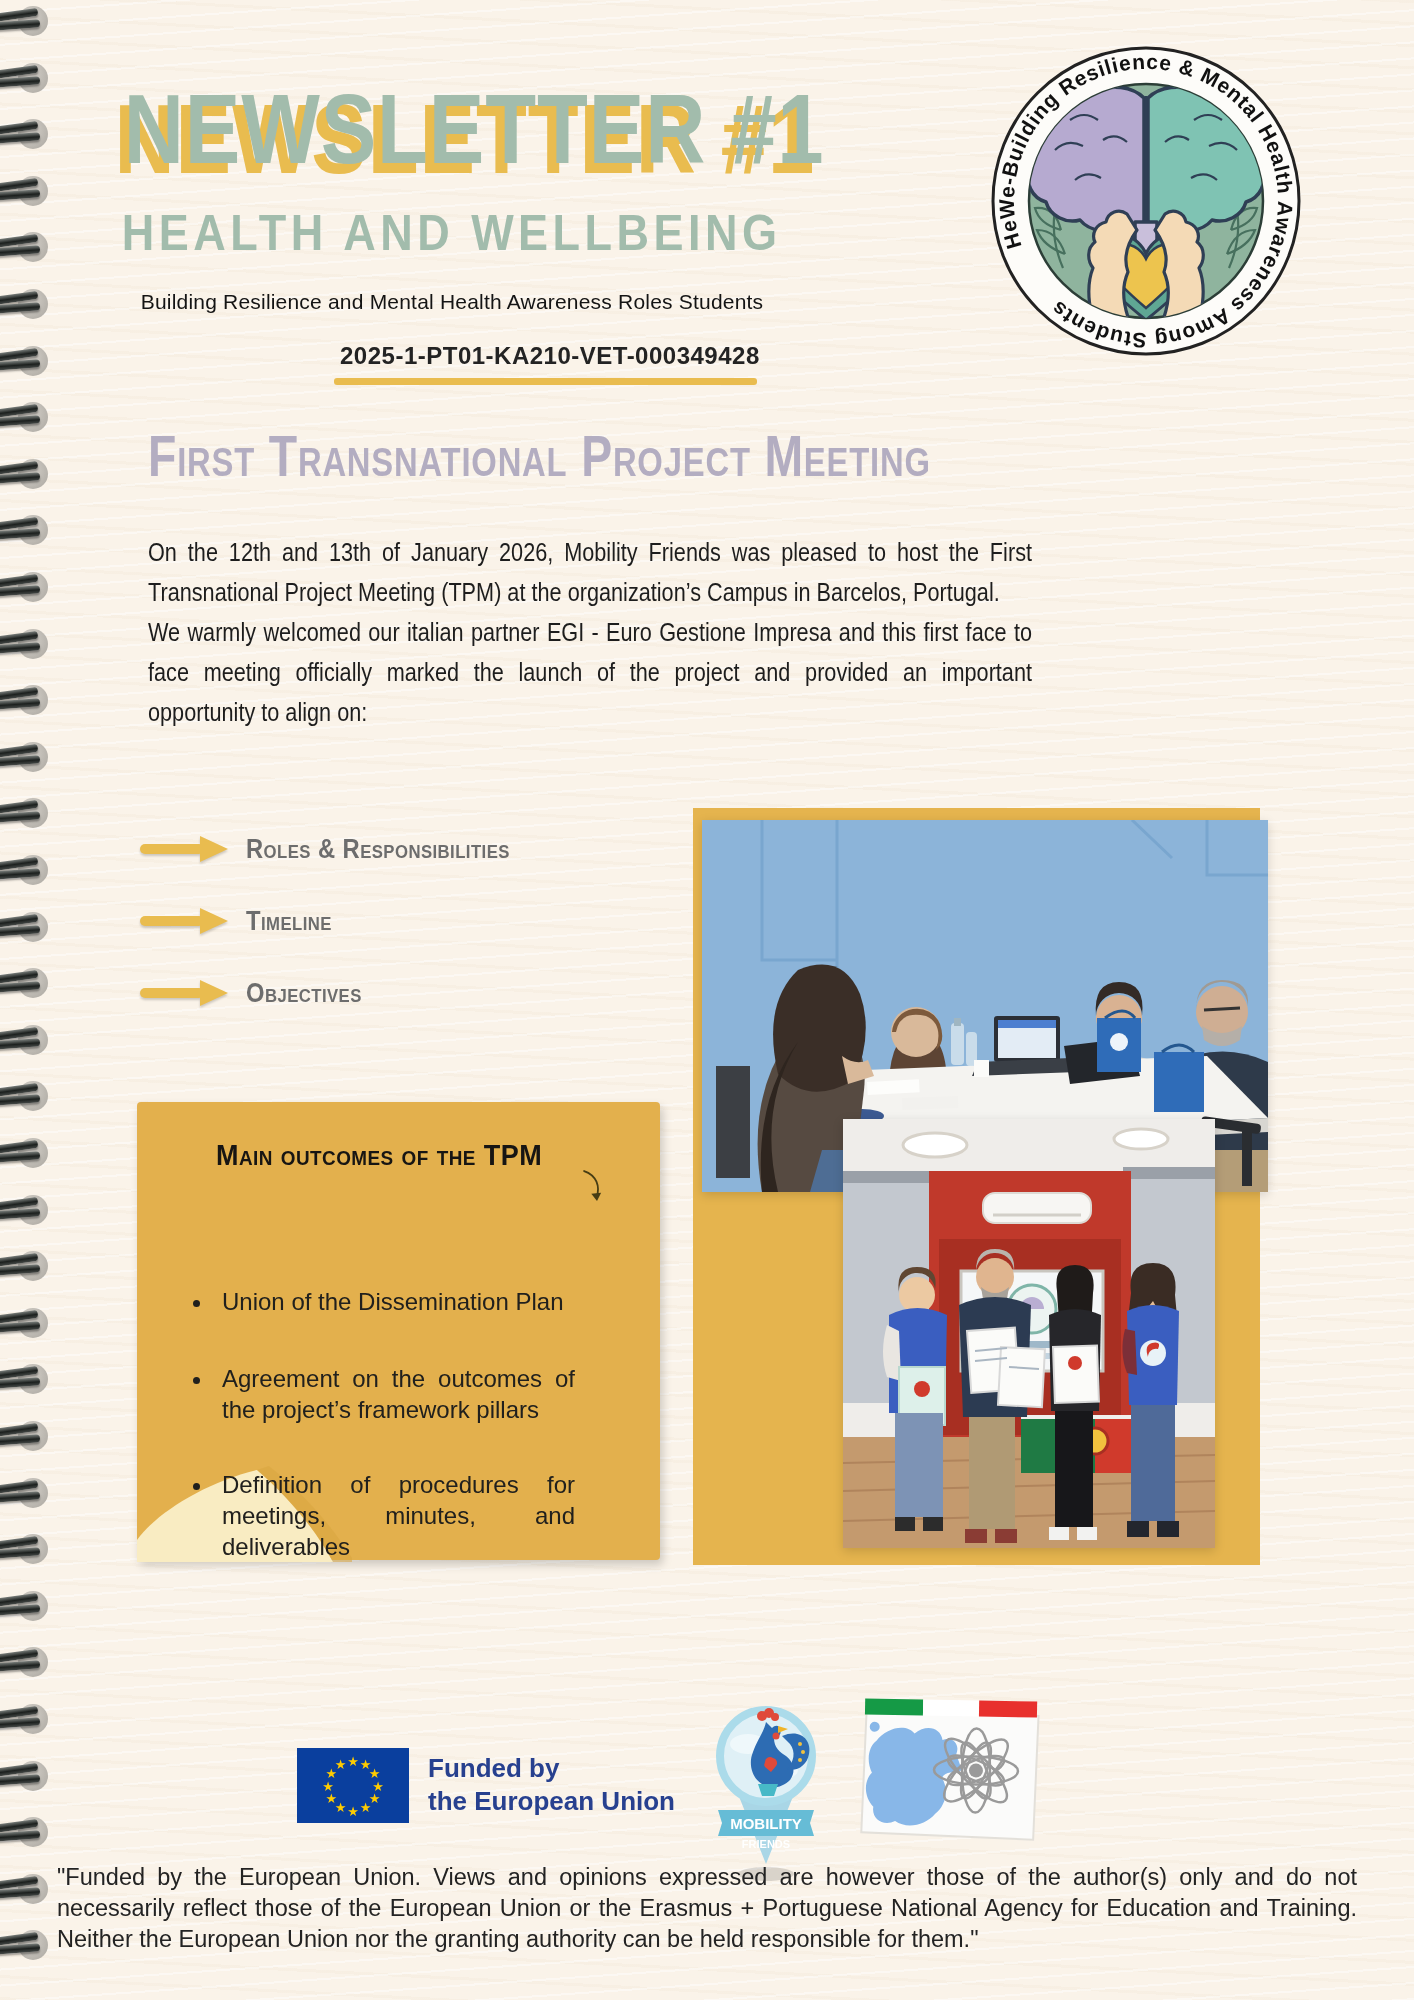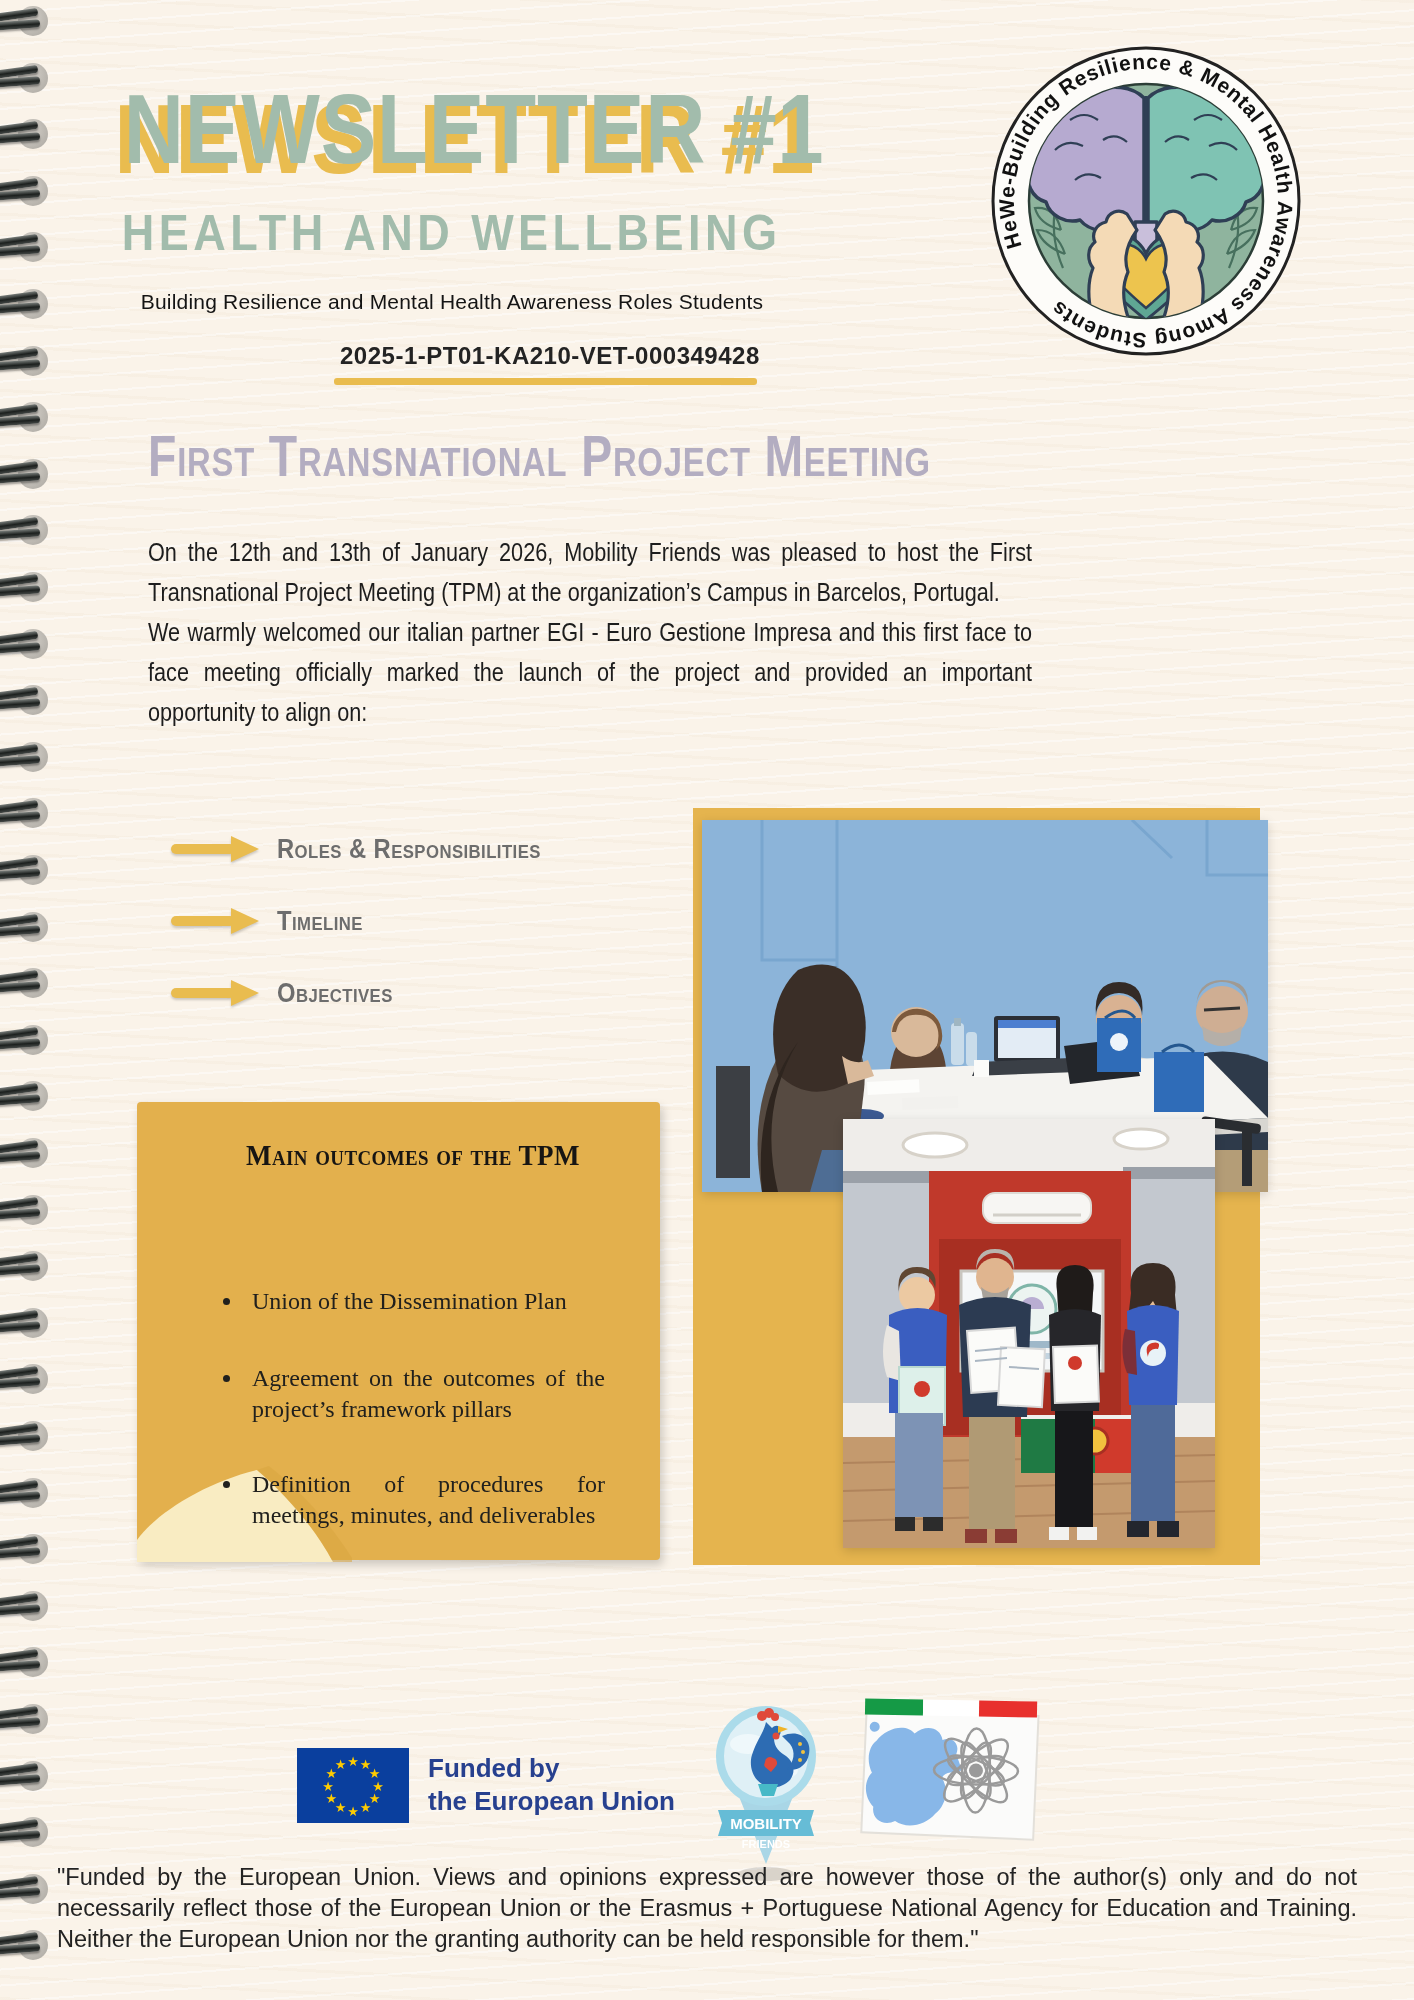--- a/index.html
+++ b/index.html
@@ -34,36 +34,36 @@
     font-size:24px;font-weight:600;color:#232323;letter-spacing:.5px;white-space:nowrap;}
   .code-underline{position:absolute;left:334px;top:378px;width:423px;height:7px;background:#e9bc4f;border-radius:3px;}
   
   .article-heading{position:absolute;left:148px;top:424px;font-size:58px;line-height:1.1;font-weight:800;
     color:#b3adc1;font-variant:small-caps;letter-spacing:1px;white-space:nowrap;
     transform:scaleX(.8);transform-origin:left top;}
   .body-copy{position:absolute;left:148px;top:532px;width:1040px;
     transform:scaleX(.85);transform-origin:left top;
     font-size:25.5px;line-height:40px;color:#1d1d1d;text-align:justify;}
   .body-copy p{margin:0;}
-  .bullets{position:absolute;left:171px;top:813px;width:520px;}
+  .bullets{position:absolute;left:140px;top:813px;width:520px;}
   .bullet-row{display:flex;align-items:center;height:72px;}
   .bullet-row .arrow{width:90px;height:28px;flex:0 0 auto;margin-right:16px;filter:drop-shadow(0 2px 1px rgba(0,0,0,.18));}
   .bullet-label{font-size:27px;font-weight:800;color:#6d6d6d;font-variant:small-caps;letter-spacing:.5px;
     display:inline-block;transform:scaleX(.88);transform-origin:left center;white-space:nowrap;}
   
   .photo-backdrop{position:absolute;left:693px;top:808px;width:567px;height:757px;background:#e5b44e;}
   .photo{position:absolute;box-shadow:0 3px 10px rgba(0,0,0,.15);}
   .photo-top{left:702px;top:820px;width:566px;height:372px;}
   .photo-bottom{left:843px;top:1119px;width:372px;height:429px;}
   
   .note{position:absolute;left:137px;top:1102px;width:523px;height:458px;}
   .note .paper{position:absolute;inset:0;background:#e3b04d;border-radius:4px;
     box-shadow:3px 5px 10px rgba(0,0,0,.18);}
   .note-fold{position:absolute;left:0px;bottom:-2px;width:215px;height:100px;}
-  .note-content{position:absolute;left:0;top:0;right:0;padding:36px 56px 0 77px;font-family:Liberation Serif, serif;}
+  .note-content{position:absolute;left:0;top:0;right:0;padding:36px 56px 0 47px;}
   .note-title-row{display:flex;align-items:flex-start;}
   .note-title{font-size:30px;font-weight:800;color:#171513;font-variant:small-caps;letter-spacing:.5px;
     display:inline-block;transform:scaleX(.9);transform-origin:left top;white-space:nowrap;margin-left:32px;}
   .note-arrow{margin-left:2px;margin-top:14px;}
   .note-list{margin:64px 0 0 0;padding:0 0 0 30px;width:361px;}
   .note-list li{font-size:24px;line-height:31px;color:#21201d;text-align:justify;margin-bottom:14px;padding-left:8px;}
   .note-list li::marker{color:#21201d;}
   
   .eu-flag{position:absolute;left:297px;top:1748px;width:112px;height:75px;background:#0a3f9e;}
   .eu-star{position:absolute;transform:translate(-50%,-50%);color:#ffcc00;font-size:13px;line-height:1;}

